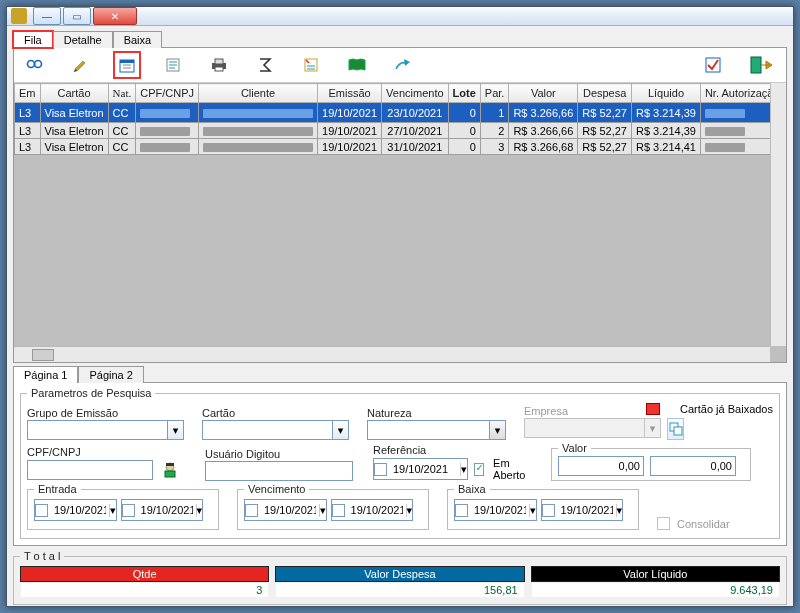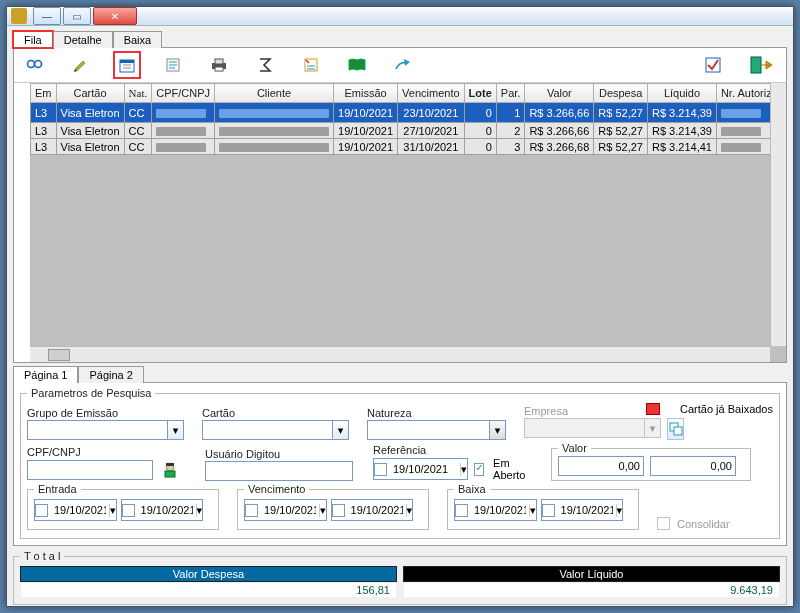--- a/index.html
+++ b/index.html
@@ -13,21 +13,21 @@
 .winbtn.close { background:linear-gradient(#f7a6a0,#e04b3e); color:#fff; border-color:#a83228; width:44px; }
 .tabs { display:flex; padding:4px 6px 0; gap:0; }
 .tab { padding:2px 10px; border:1px solid #999; border-bottom:none; background:#f0f0f0; position:relative; top:1px; cursor:pointer; }
 .tab.active { background:#fff; }
 .tab.hi { outline:2px solid #e33; outline-offset:-1px; }
 .panel { background:#fff; border:1px solid #999; margin:0 6px; flex: 0 0 auto; }
 .toolbar { height:34px; display:flex; align-items:center; padding:0 10px; gap:24px; }
 .tbtn { width:22px; height:22px; display:flex; align-items:center; justify-content:center; cursor:pointer; border:1px solid transparent; }
 .tbtn.hi { outline:2px solid #e33; outline-offset:1px; }
 .spacer { flex:1; }
-.grid-wrap { height:280px; overflow:hidden; position:relative; border-top:1px solid #ccc;padding-left:16px; }
+.grid-wrap { height:280px; overflow:hidden; position:relative; border-top:1px solid #ccc; }
 .grid { background:#bfbfbf; width:100%; height:100%; position:relative; }
 table.tbl { border-collapse:collapse; width:100%; }
 .tbl th { background:linear-gradient(#fdfdfd,#e8e8e8); border:1px solid #b0b0b0; padding:1px 4px; font-weight:normal; color:#222; white-space:nowrap; text-align:center; height:19px; }
 .tbl td { border:1px solid #9f9f9f; padding:0 4px; background:#e6e6e6; color:#000; white-space:nowrap; height:16px; }
 .tbl tr.sel td { background:#1d5fbf; color:#fff; }
 .tbl td.r { text-align:right; }
 .tbl td.c { text-align:center; }
 .redact { display:inline-block; height:9px; background:#9e9e9e; vertical-align:middle; border-radius:1px; }
 .sel .redact { background:#6aa0e6; }
 .hscroll { position:absolute; bottom:0; left:0; right:16px; height:16px; background:#e9e9e9; border-top:1px solid #bbb; display:flex; align-items:center; }
@@ -385,20 +385,24 @@
         </div>
       </div>
     </fieldset>
   </div>
 
   <div class="totals">
     <fieldset>
         <legend>T o t a l</legend>
       <div class="trow">
         <div class="tcell">
+            <div class="hdr red">Qtde</div>
+            <div class="val">3</div>
+          </div>
+        <div class="tcell">
             <div class="hdr green">Valor Despesa</div>
             <div class="val">156,81</div>
           </div>
         <div class="tcell">
             <div class="hdr black">Valor Líquido</div>
             <div class="val">9.643,19</div>
           </div>
       </div>
     </fieldset>
   </div>

